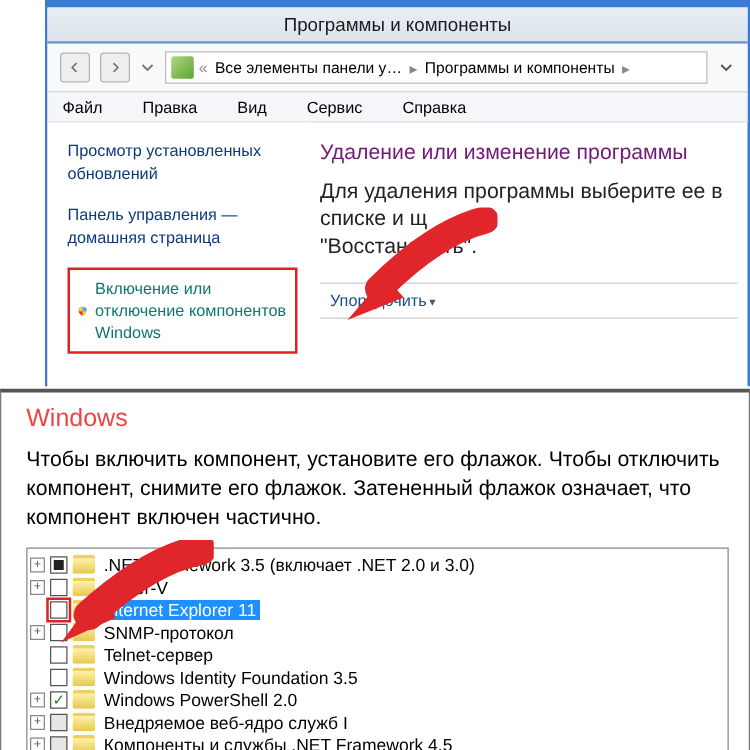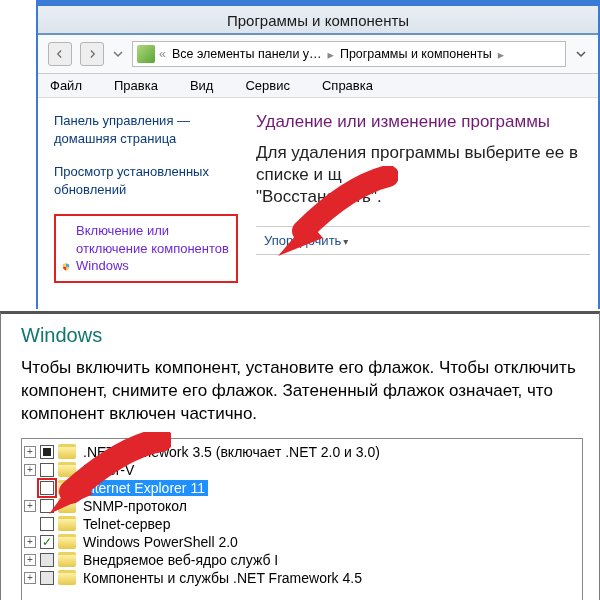--- a/index.html
+++ b/index.html
@@ -83,23 +83,23 @@
     color: #0a3a7a;
     font-size: 13px;
     margin-bottom: 16px;
     line-height: 1.35;
     cursor: pointer;
   }
   .side-highlight {
     border: 2px solid #d22;
     padding: 6px 6px;
     display:flex;
-    align-items:flex-end;
+    align-items:center;
     gap:6px;
-    color: #6d28d9;
+    color: #0f766e;
   }
   .shield {
     width:16px; height:16px;
     display:inline-block;
   }
   .main {
     flex: 1;
     padding: 14px 8px 8px 8px;
   }
   .main-head {
@@ -130,21 +130,21 @@
   
   .panel2 {
     border: 1px solid #7a7a7a;
     border-top: 3px solid #555;
     margin-top: 2px;
     padding: 10px 16px 8px 20px;
     background: #fff;
     position: relative;
   }
   .p2-title {
-    color: #0f766e;
+    color: #ef4444;
     font-size: 20px;
     margin-bottom: 10px;
   }
   .p2-desc {
     font-size: 17px;
     line-height: 1.35;
     margin-bottom: 12px;
   }
   .tree {
     border: 1px solid #888;
@@ -240,22 +240,22 @@
   <div class="menu-row">
     <span>Файл</span>
     <span>Правка</span>
     <span>Вид</span>
     <span>Сервис</span>
     <span>Справка</span>
   </div>
 
   <div class="two-col">
     <div class="sidebar">
+      <div class="side-link">Просмотр установленных обновлений</div>
       <div class="side-link">Панель управления — домашняя страница</div>
-      <div class="side-link">Просмотр установленных обновлений</div>
       <div class="side-link side-highlight">
         <svg class="shield" viewBox="0 0 16 16">
           <path d="M8 1 L14 3 V8 C14 12 8 15 8 15 C8 15 2 12 2 8 V3 Z" fill="#ffd23f" stroke="#c88a00" stroke-width="0.5"></path>
           <path d="M8 1 L14 3 V8 H8 Z" fill="#4aa3ff"></path>
           <path d="M8 8 H2 V8 C2 12 8 15 8 15 Z" fill="#e03535"></path>
         </svg>
         <span>Включение или отключение компонентов Windows</span>
       </div>
     </div>
 
@@ -314,20 +314,26 @@
         <span class="fold"></span>
         <span class="row-label">SNMP-протокол</span>
       </div>
       <div class="tree-row">
         <span class="twisty blank"></span>
         <span class="cb "></span>
         <span class="fold"></span>
         <span class="row-label">Telnet-сервер</span>
       </div>
       <div class="tree-row">
+        <span class="twisty blank"></span>
+        <span class="cb "></span>
+        <span class="fold"></span>
+        <span class="row-label">Windows Identity Foundation 3.5</span>
+      </div>
+      <div class="tree-row">
         <span class="twisty">+</span>
         <span class="cb checked"></span>
         <span class="fold"></span>
         <span class="row-label">Windows PowerShell 2.0</span>
       </div>
       <div class="tree-row">
         <span class="twisty">+</span>
         <span class="cb grey"></span>
         <span class="fold"></span>
         <span class="row-label">Внедряемое веб-ядро служб I</span>

